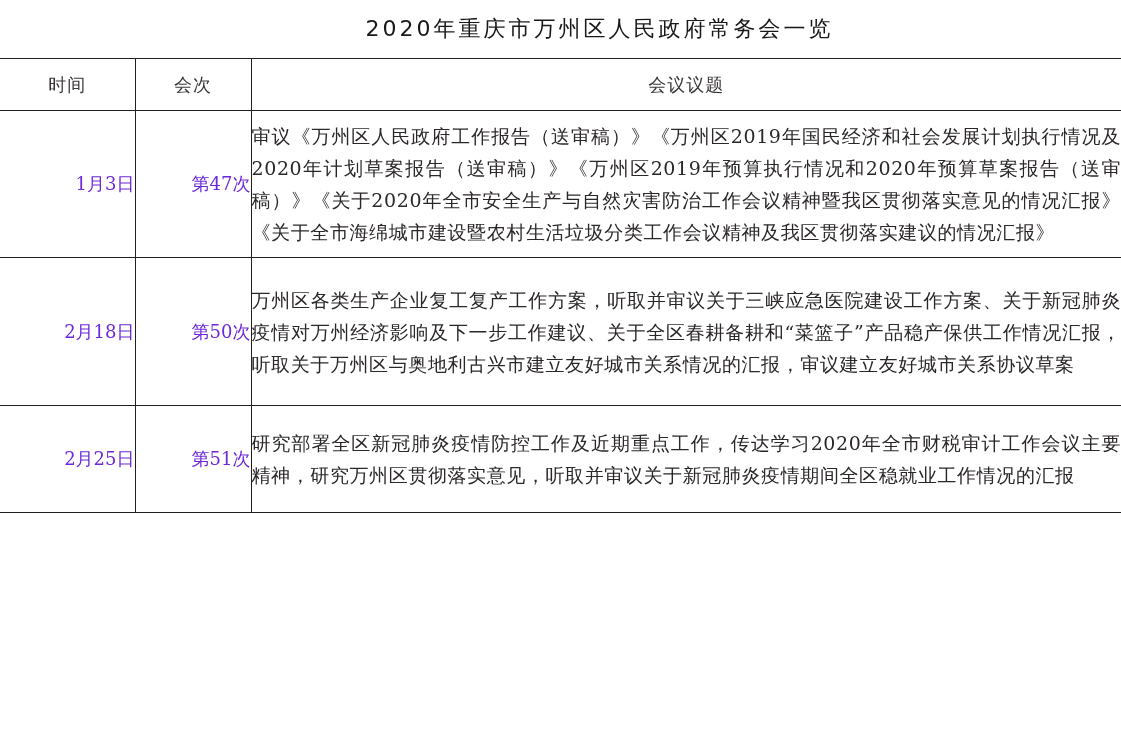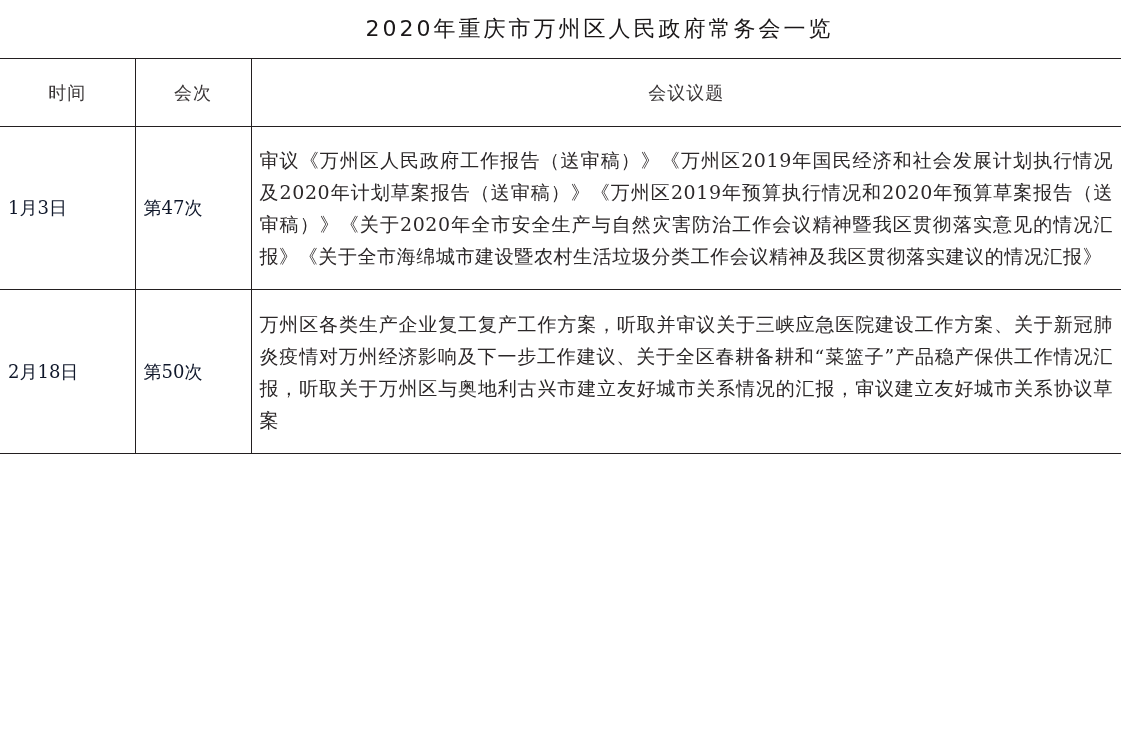--- a/index.html
+++ b/index.html
@@ -36,39 +36,39 @@
       border-collapse: collapse;
       table-layout: fixed;
     }
     table.meetings col.c-date { width: 135px; }
     table.meetings col.c-session { width: 116px; }
     table.meetings col.c-topic { width: 870px; }
     table.meetings th,
     table.meetings td {
       border-top: 1.5px solid #231f20;
       border-bottom: 1.5px solid #231f20;
-      padding: 8px;
+      padding: 0;
       vertical-align: middle;
       font-weight: normal;
     }
     table.meetings th + th,
     table.meetings td + td {
       border-left: 1.5px solid #231f20;
     }
     table.meetings th {
       height: 51px;
       font-size: 18px;
       color: #3a3637;
       text-align: center;
       letter-spacing: 1px;
     }
     td.date, td.session {
-      text-align: left;
+      text-align: right;
       font-size: 18px;
-      color: #0f172a;
+      color: #6d28d9;
     }
     td.topic {
       text-align: justify;
       text-align-last: left;
       font-size: 19px;
       line-height: 32px;
       padding: 10px 8px 10px 7px;
       color: #2b2728;
       letter-spacing: 0.6px;
     }
@@ -100,14 +100,19 @@
     <tr class="r1">
       <td class="date">1月3日</td>
       <td class="session">第47次</td>
       <td class="topic">审议《万州区人民政府工作报告（送审稿）》《万州区2019年国民经济和社会发展计划执行情况及2020年计划草案报告（送审稿）》《万州区2019年预算执行情况和2020年预算草案报告（送审稿）》《关于2020年全市安全生产与自然灾害防治工作会议精神暨我区贯彻落实意见的情况汇报》《关于全市海绵城市建设暨农村生活垃圾分类工作会议精神及我区贯彻落实建议的情况汇报》</td>
     </tr>
     <tr class="r4">
       <td class="date">2月18日</td>
       <td class="session">第50次</td>
       <td class="topic">万州区各类生产企业复工复产工作方案，听取并审议关于三峡应急医院建设工作方案、关于新冠肺炎疫情对万州经济影响及下一步工作建议、关于全区春耕备耕和“菜篮子”产品稳产保供工作情况汇报，听取关于万州区与奥地利古兴市建立友好城市关系情况的汇报，审议建立友好城市关系协议草案</td>
     </tr>
+    <tr class="r5">
+      <td class="date">2月25日</td>
+      <td class="session">第51次</td>
+      <td class="topic">研究部署全区新冠肺炎疫情防控工作及近期重点工作，传达学习2020年全市财税审计工作会议主要精神，研究万州区贯彻落实意见，听取并审议关于新冠肺炎疫情期间全区稳就业工作情况的汇报</td>
+    </tr>
   </tbody>
 </table>
 
 </body></html>

